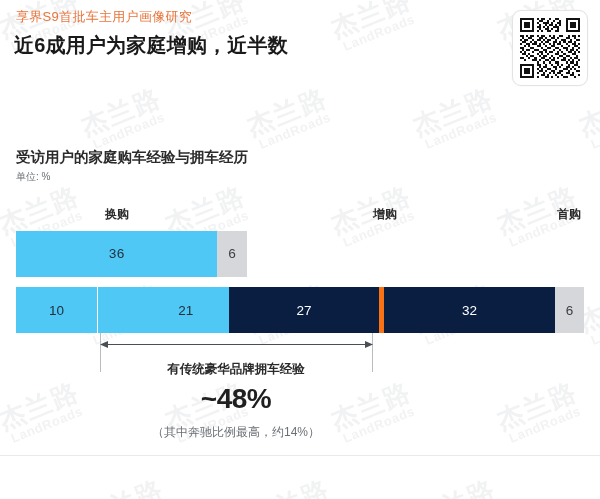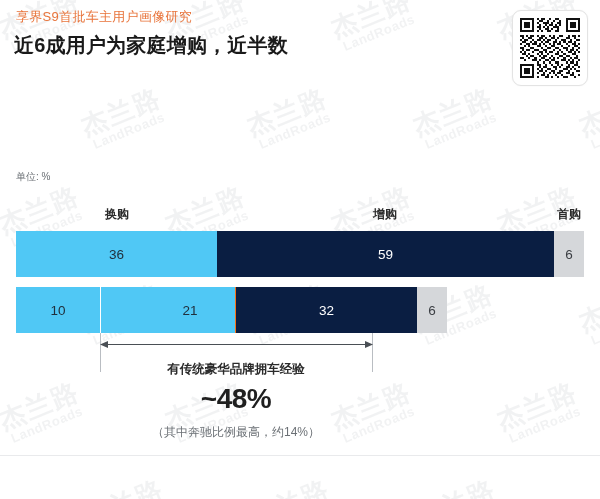--- a/index.html
+++ b/index.html
@@ -60,31 +60,31 @@
     font-size:10px;font-weight:400;color:#6b7075;z-index:3;
   }
 
   
   .chart{position:absolute;left:0;top:0;width:600px;height:499px;z-index:3;}
   .col-head{
     position:absolute;font-size:12px;font-weight:700;color:#2b2b2b;
     text-align:center;top:206px;
   }
   .bar{position:absolute;height:46px;display:flex;}
-  .bar#bar1{left:16px;top:231px;width:568px;}
+  .bar#bar1{left:16px;top:231px;width:568px;font-family:Liberation Mono, monospace;}
   .bar#bar2{left:16px;top:287px;width:568px;}
   .seg{
     display:flex;align-items:center;justify-content:center;
     font-size:13.5px;font-weight:400;box-sizing:border-box;
   }
   .seg.blue{background:#50c8f5;color:#20303d;}
   .seg.navy{background:#0a1e42;color:#ffffff;}
   .seg.gray{background:#d5d7da;color:#3a3d42;}
   .seg.div-l{border-left:1px solid #ffffff;}
-  .seg.div-ld{border-left:1px solid #f97316;}
+  .seg.div-ld{border-left:5px solid #f97316;}
 
   
   .bracket{position:absolute;left:0;top:0;z-index:3;}
 
   .ann-label{
     position:absolute;top:361px;left:100px;width:272px;
     text-align:center;font-size:12.5px;font-weight:700;color:#2b2b2b;z-index:3;
   }
   .ann-big{
     position:absolute;top:383px;left:100px;width:272px;
@@ -437,37 +437,38 @@
         <rect x="8" y="28" width="1" height="1"></rect>
           <rect x="12" y="28" width="2" height="1"></rect>
         <rect x="15" y="28" width="1" height="1"></rect>
           <rect x="18" y="28" width="1" height="1"></rect>
         <rect x="21" y="28" width="2" height="1"></rect>
           <rect x="26" y="28" width="1" height="1"></rect>
       </g>
     </svg>
   </div>
 
+  <div class="sec-title">受访用户的家庭购车经验与拥车经历</div>
   <div class="sec-unit">单位: %</div>
 
   <div class="chart">
 
     <div class="col-head" style="left:57px;width:120px;">换购</div>
     <div class="col-head" style="left:325px;width:120px;">增购</div>
     <div class="col-head" style="left:534px;width:70px;">首购</div>
 
     <div class="bar" id="bar1">
       <div class="seg blue" style="width:201px;">36</div>
-      <div class="seg navy" style="width:337px;">59</div>
       <div class="seg gray" style="width:30px;">6</div>
     </div>
 
     <div class="bar" id="bar2">
       <div class="seg blue" style="width:84px;">10</div>
       <div class="seg blue div-l" style="width:135px;padding-left:44px;">21</div>
+      <div class="seg navy" style="width:155px;">27</div>
       <div class="seg navy div-ld" style="width:182px;">32</div>
       <div class="seg gray" style="width:30px;">6</div>
     </div>
 
     <svg class="bracket" width="600" height="499">
       <line x1="100.5" y1="333" x2="100.5" y2="372" stroke="#b9bdc2" stroke-width="1"></line>
       <line x1="372.5" y1="333" x2="372.5" y2="372" stroke="#b9bdc2" stroke-width="1"></line>
       <line x1="104" y1="344.5" x2="369" y2="344.5" stroke="#4a4f55" stroke-width="1"></line>
       <path d="M100,344.5 L108,341 L108,348 Z" fill="#4a4f55"></path>
       <path d="M373,344.5 L365,341 L365,348 Z" fill="#4a4f55"></path>

